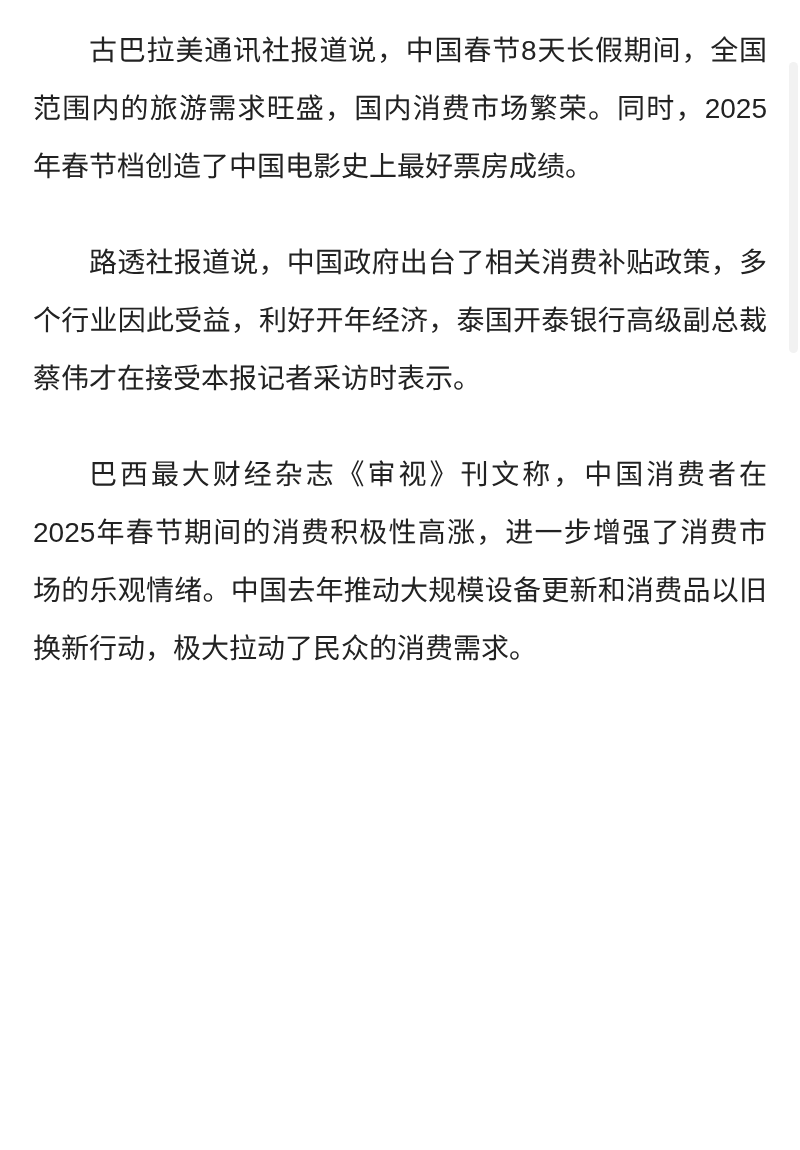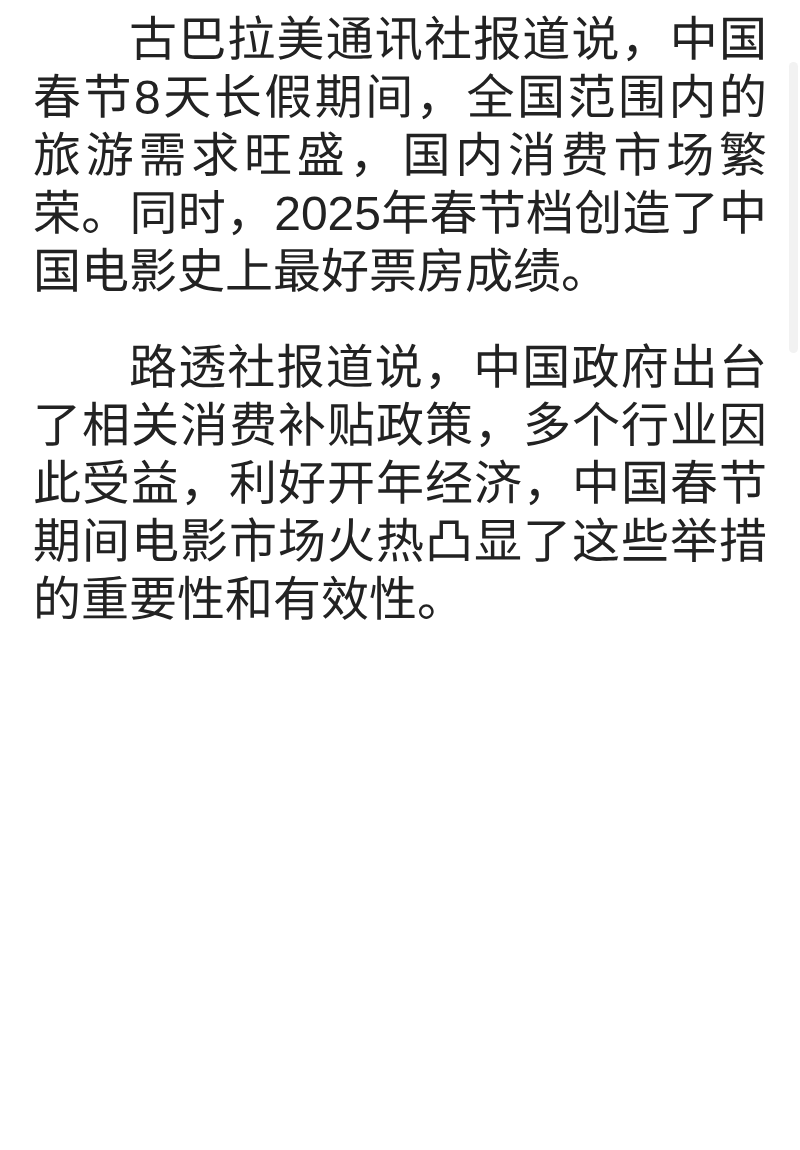--- a/index.html
+++ b/index.html
@@ -14,23 +14,23 @@
   }
   body {
     width: 800px;
     height: 1150px;
     background: var(--bg);
     overflow: hidden;
     position: relative;
     font-family: "Liberation Sans", "DejaVu Sans", sans-serif;
   }
   .article {
-    padding: 11px 33px 0 33px;
+    padding: 22px 33px 0 33px;
     color: var(--text);
-    font-size: 48px;
+    font-size: 28px;
     line-height: 58px;
     text-align: justify;
     letter-spacing: 0;
   }
   .article p {
     margin: 0 0 38px 0;
     text-indent: 2em;
     word-break: normal;
   }
   .scrollbar-thumb {
@@ -41,16 +41,17 @@
     height: 291px;
     background: var(--thumb);
     border-radius: 5px;
   }
 </style>
 </head>
 <body>
 
 <main class="article">
   <p>古巴拉美通讯社报道说，中国春节8天长假期间，全国范围内的旅游需求旺盛，国内消费市场繁荣。同时，2025年春节档创造了中国电影史上最好票房成绩。</p>
-  <p>路透社报道说，中国政府出台了相关消费补贴政策，多个行业因此受益，利好开年经济，中国春节期间电影市场火热凸显了这些举措的重要性和有效性。</p>
+  <p>路透社报道说，中国政府出台了相关消费补贴政策，多个行业因此受益，利好开年经济，泰国开泰银行高级副总裁蔡伟才在接受本报记者采访时表示。</p>
+  <p>巴西最大财经杂志《审视》刊文称，中国消费者在2025年春节期间的消费积极性高涨，进一步增强了消费市场的乐观情绪。中国去年推动大规模设备更新和消费品以旧换新行动，极大拉动了民众的消费需求。</p>
 </main>
 
 <div class="scrollbar-thumb"></div>
 
 </body></html>

